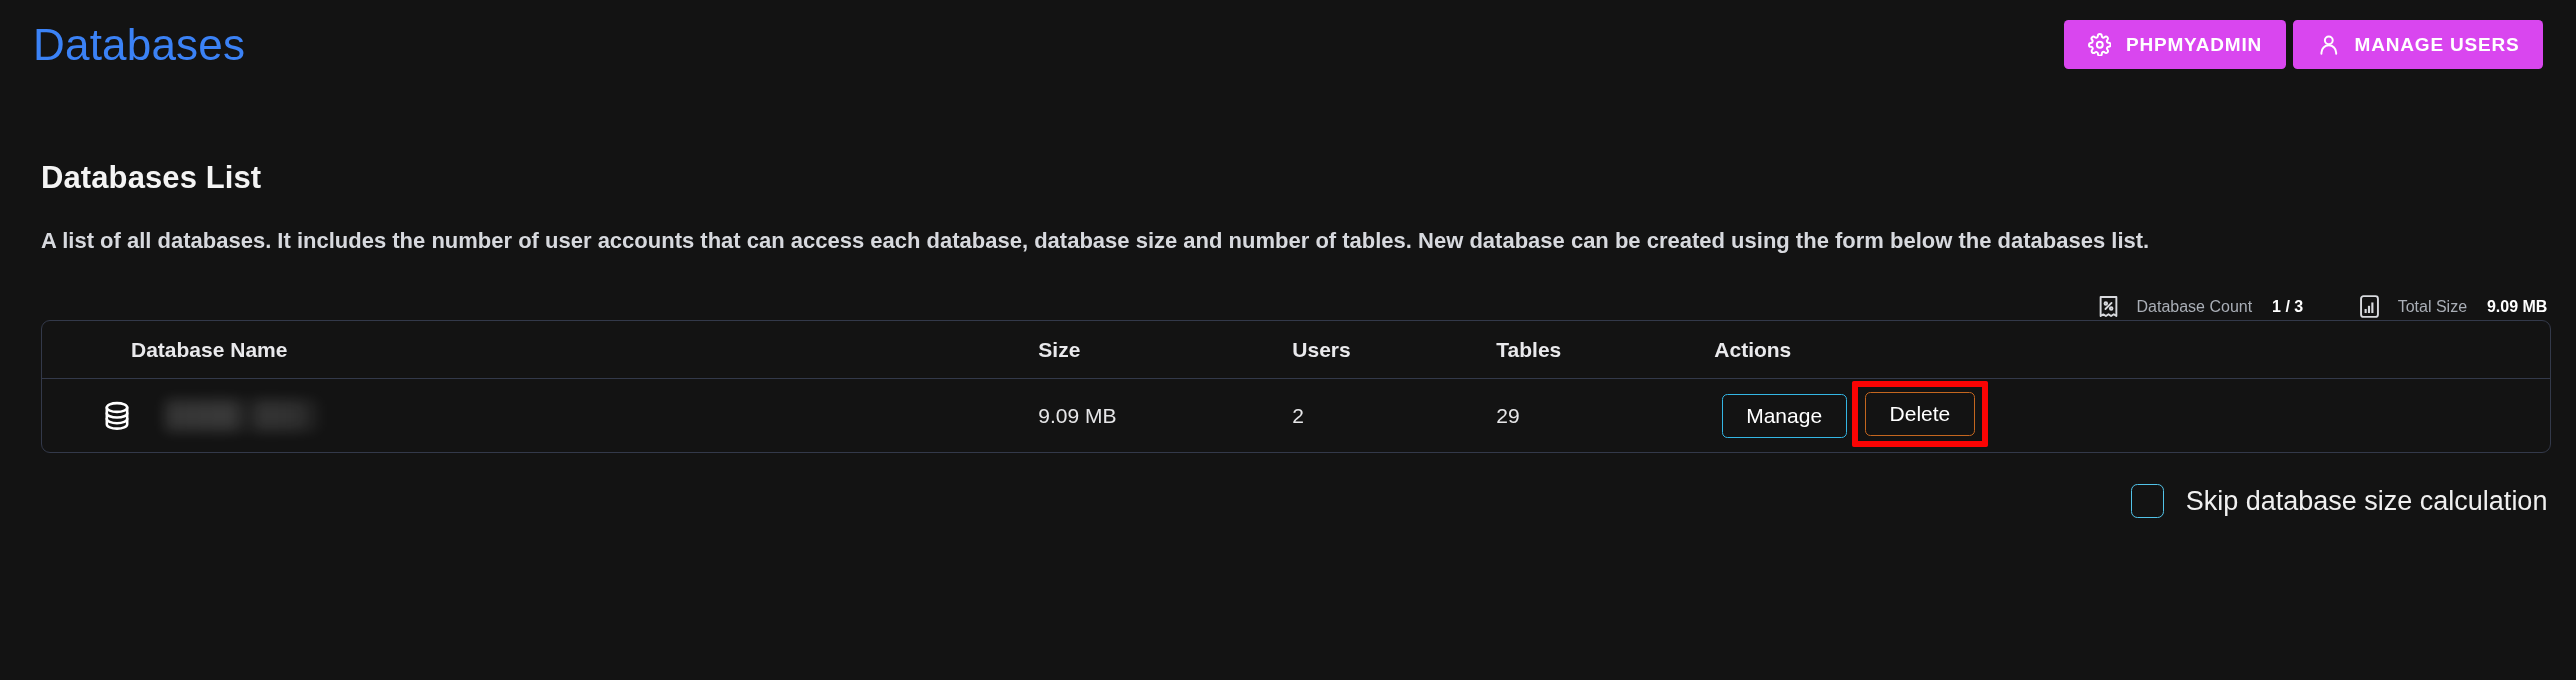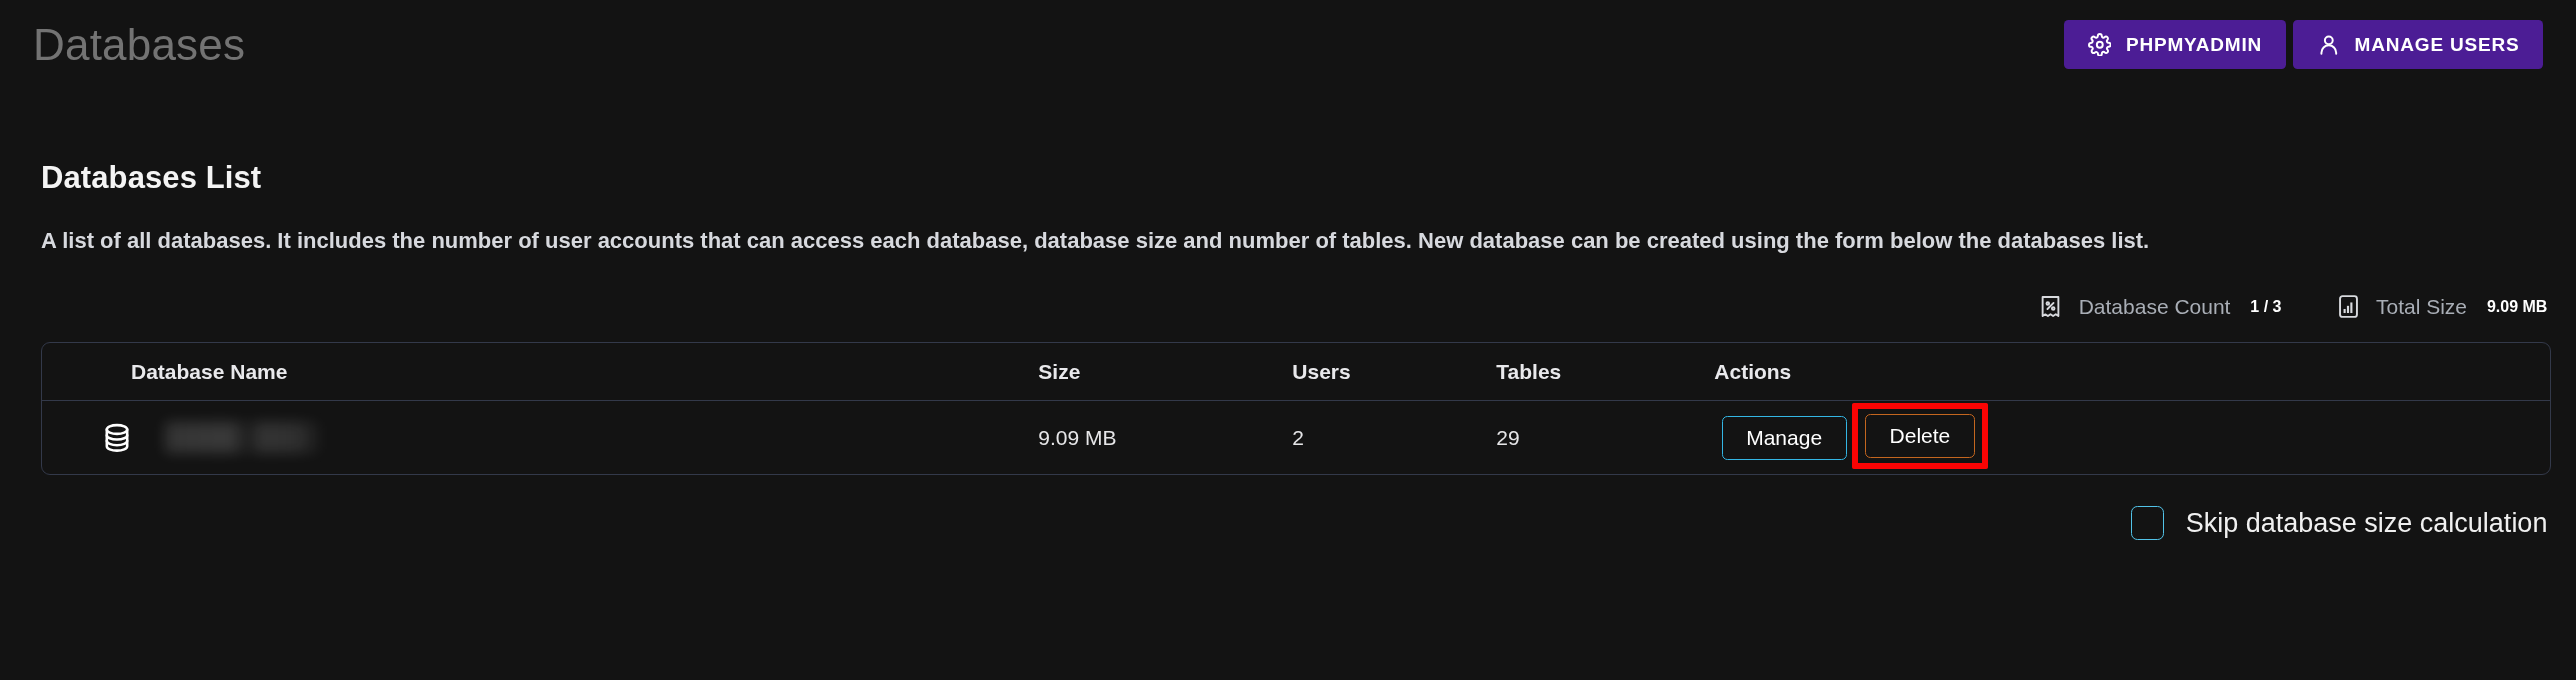--- a/index.html
+++ b/index.html
@@ -28,21 +28,21 @@
     height: 127px;
     display: flex;
     align-items: center;
     justify-content: space-between;
     padding: 0 33px 0 33px;
   }
 
   .page-title {
     font-size: 44px;
     font-weight: 400;
-    color: #737373;
+    color: #3b82f6;
     letter-spacing: 0.2px;
     line-height: 1;
     padding-bottom: 38px;
   }
 
   .header-actions {
     display: flex;
     align-items: flex-start;
     gap: 7.3px;
     padding-bottom: 38px;
@@ -58,21 +58,21 @@
     border: none;
     border-radius: 4.5px;
     font-family: "Liberation Sans", sans-serif;
     font-size: 19px;
     font-weight: 700;
     letter-spacing: 0.8px;
     color: #ffffff;
     cursor: pointer;
     white-space: nowrap;
   }
-  .btn-primary { background: #4c1d95; }
+  .btn-primary { background: #d946ef; }
   .btn-secondary { background: #6f6f6f; }
 
   .btn-top svg { display: block; }
 
   
   .content {
     position: absolute;
     top: 127px; left: 8px;
     width: 2576px;
     padding: 0 33px;
@@ -106,34 +106,33 @@
   }
 
   .stat {
     display: flex;
     align-items: center;
     gap: 14.5px;
     white-space: nowrap;
   }
   .stat-icon { display: flex; align-items: center; }
   .stat-label {
-    font-size: 21px;
+    font-size: 16px;
     color: #a9aeb6;
     font-weight: 400;
   }
   .stat-value {
     font-size: 16px;
     color: #ffffff;
     font-weight: 700;
     margin-left: 5.4px;
   }
 
   
   .table-card {
-    margin-top: 22px;
     border: 0.9px solid #33394a;
     border-radius: 9px;
     overflow: hidden;
     background: #131313;
   }
 
   .trow {
     display: flex;
     align-items: center;
     width: 100%;

